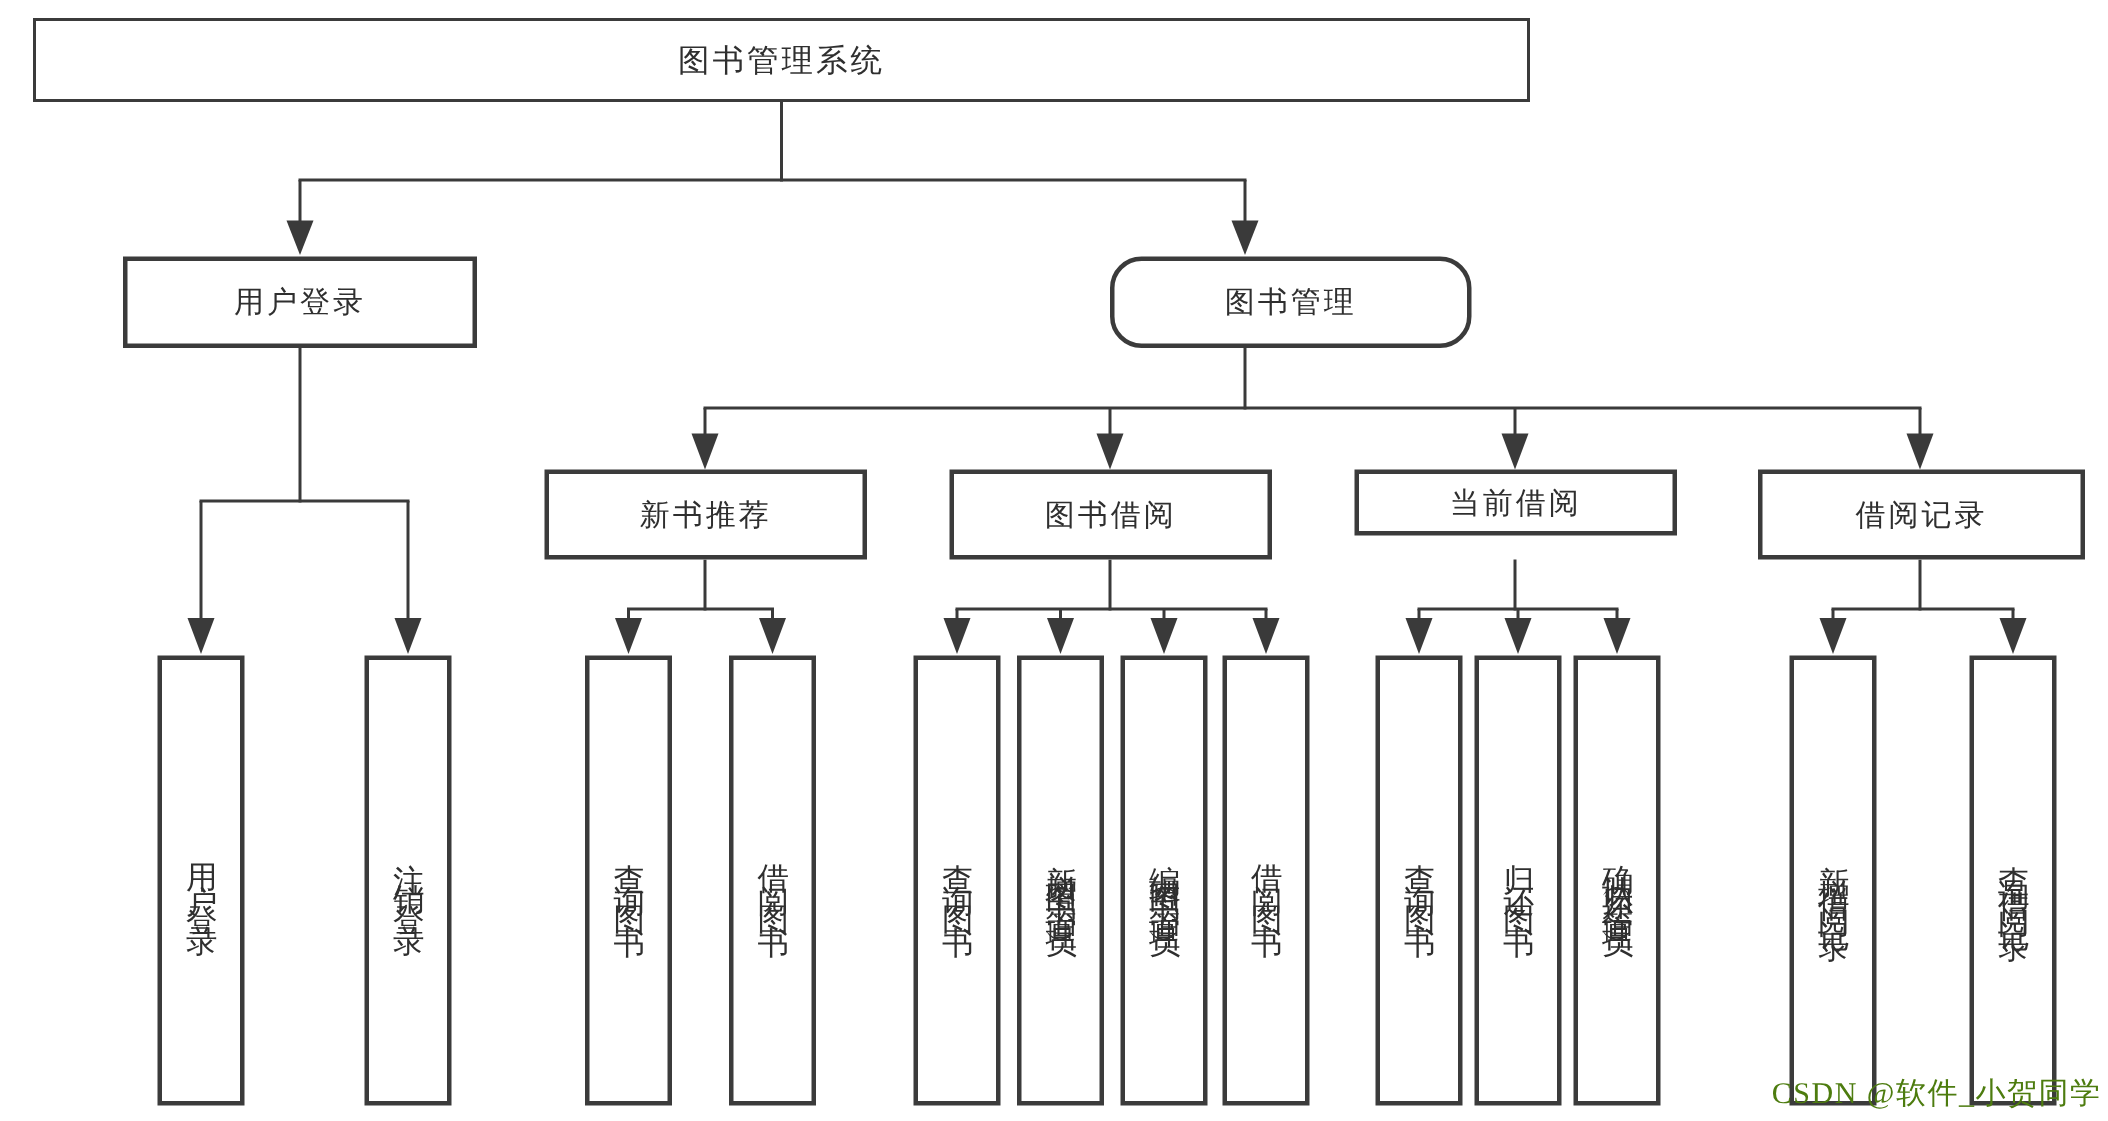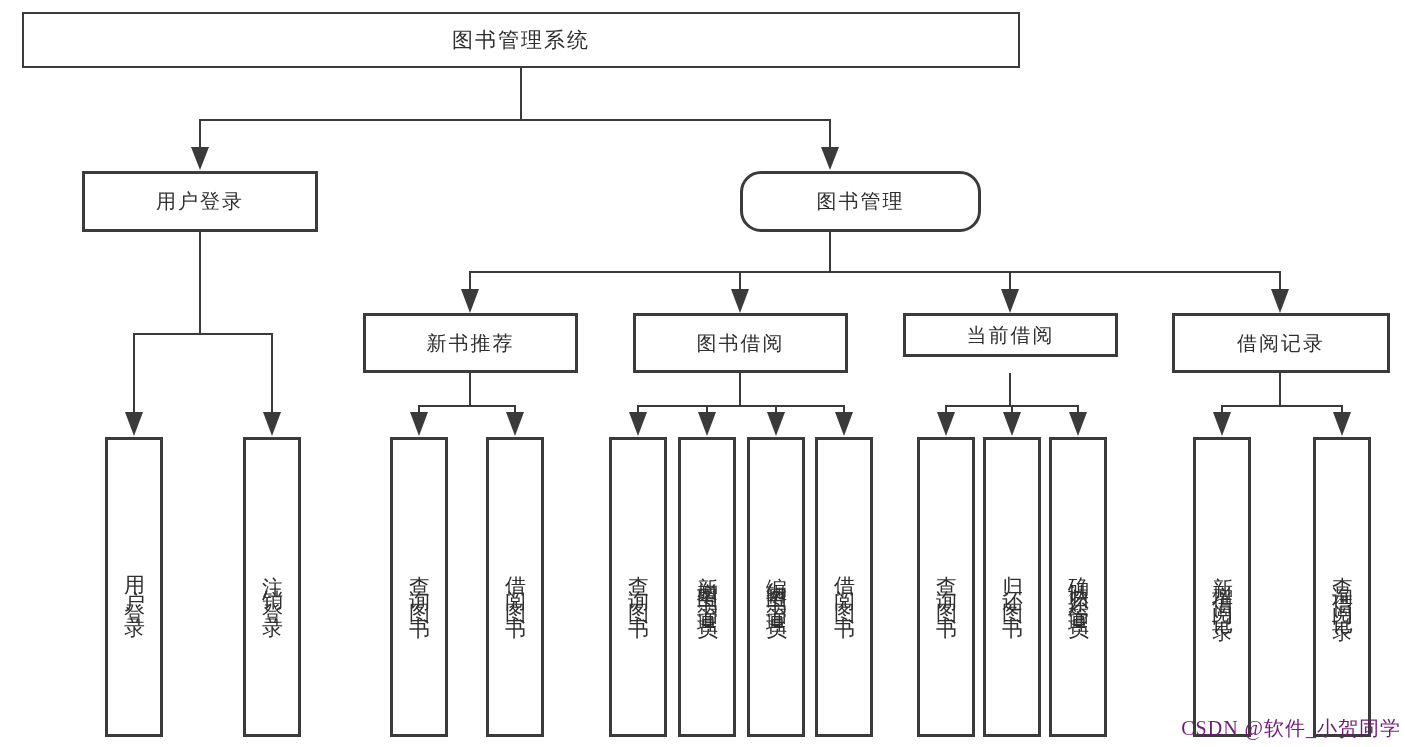--- a/index.html
+++ b/index.html
@@ -31,21 +31,21 @@
     letter-spacing:14px;
     line-height:1;
   }
   .leaf.long{letter-spacing:6px;}
   .leaf.mid{letter-spacing:9px;}
   #watermark{
     position:absolute;
     right:4px;top:715px;
     z-index:5;
     font-size:20px;
-    color:#701a75;
+    color:#4d7c0f;
     letter-spacing:1px;
     white-space:nowrap;
   }
 </style>
 </head>
 <body>
 
 <div id="stage">
 
   <svg id="wires" width="1405" height="747" viewBox="0 0 1405 747">

